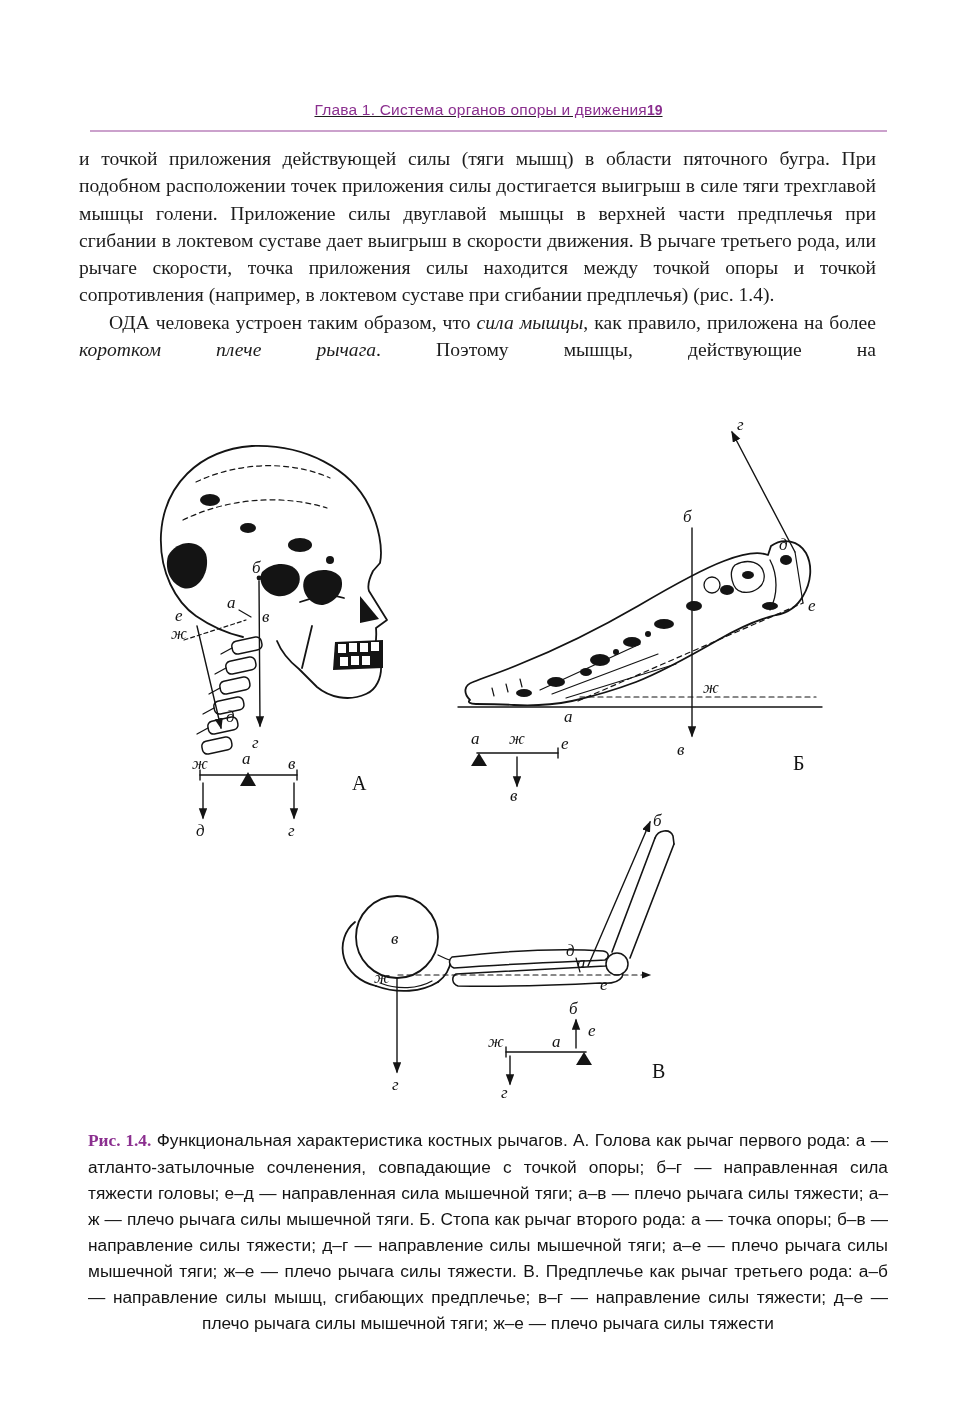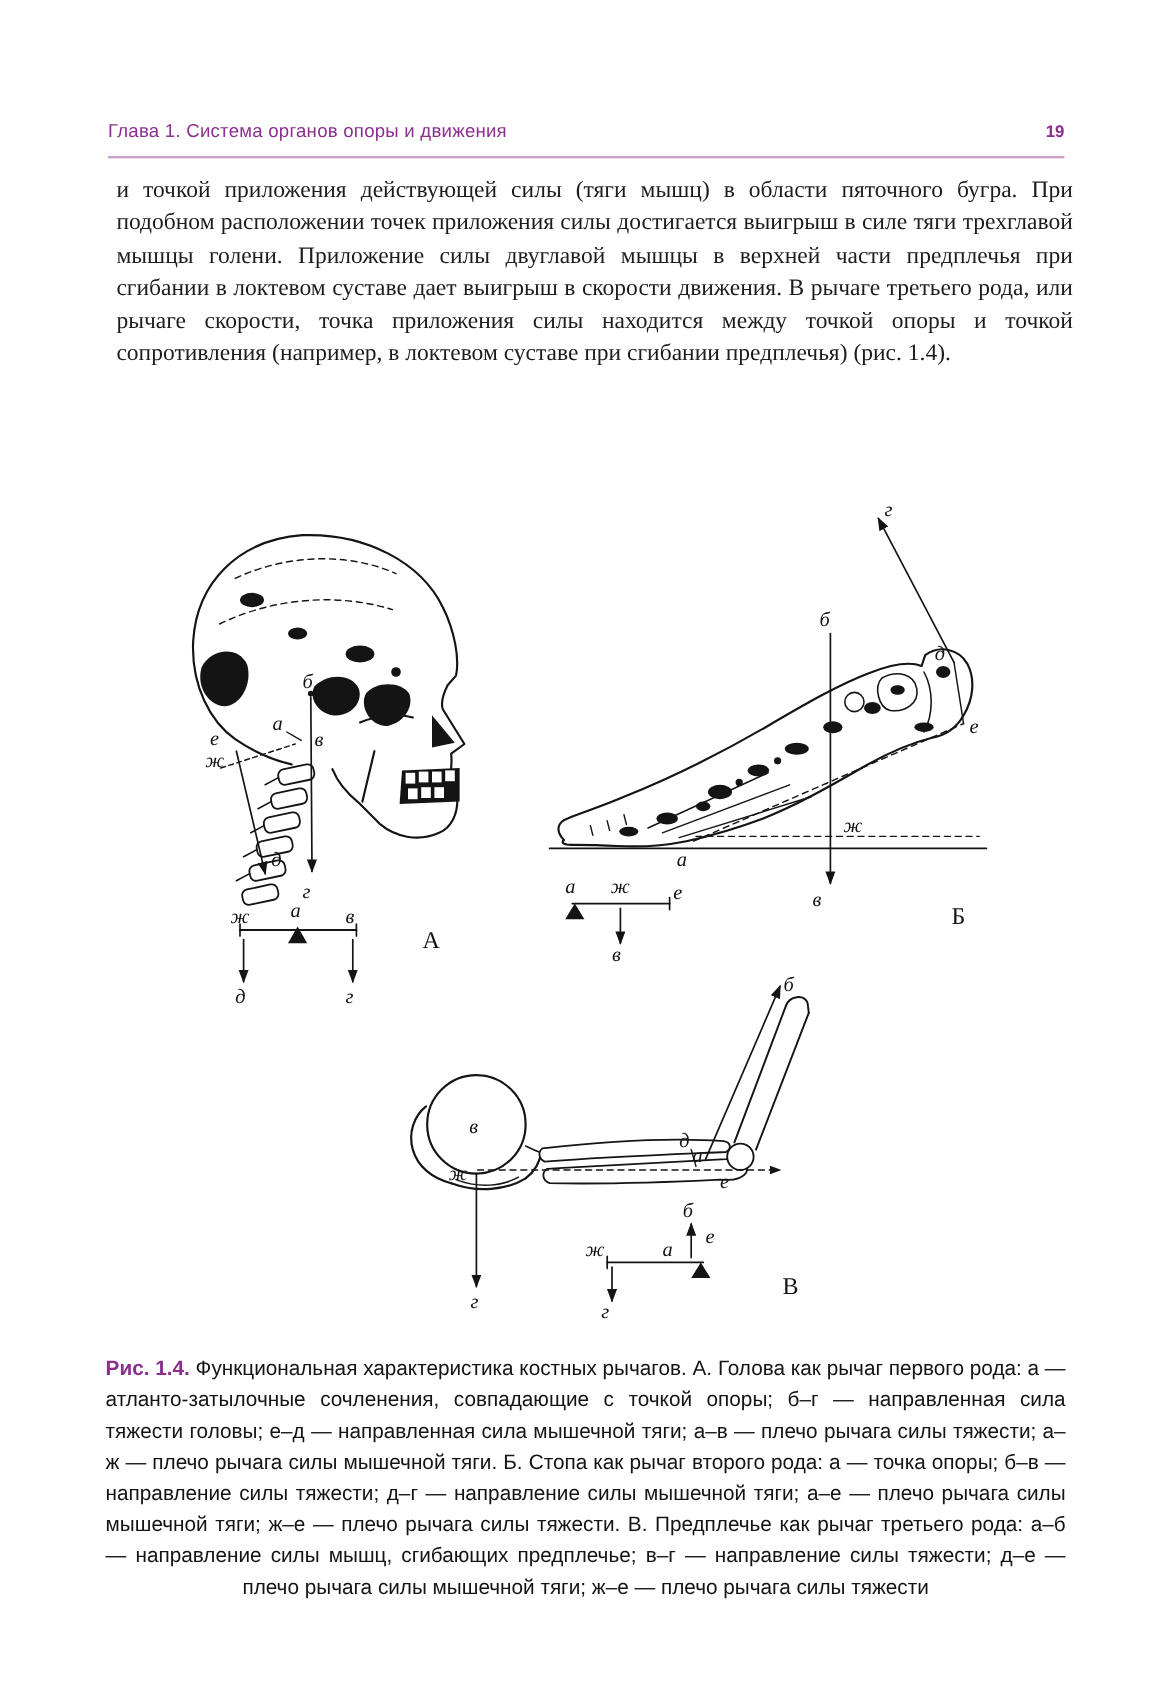--- a/index.html
+++ b/index.html
@@ -4,57 +4,59 @@
 <style>
   :root { --accent:#8b2f8f; }
   * { box-sizing:border-box; }
   html,body { margin:0; padding:0; }
   body {
     width:975px; height:1418px; position:relative; background:#ffffff;
     font-family:"Liberation Serif", serif; color:#1c1c1c; overflow:hidden;
   }
   .header {
     position:absolute; top:101px; left:90px; width:797px;
-    display:flex; justify-content:space-between; align-items:baseline;
+    display:flex; justify-content:center; align-items:baseline;
     font-family:"Liberation Sans", sans-serif;
+    text-decoration:underline;
   }
   .chapter { color:var(--accent); font-size:15.5px; letter-spacing:.2px; }
   .pagenum { color:var(--accent); font-size:14px; font-weight:bold; }
   .rule {
     position:absolute; top:130px; left:90px; width:797px; height:2px;
     background:var(--accent); opacity:.45;
   }
   .bodytext {
-    position:absolute; top:145px; left:97px; width:797px;
+    position:absolute; top:145px; left:79px; width:797px;
     font-size:19.6px; line-height:27.3px; text-align:justify;
   }
   .bodytext p { margin:0; }
   .p2 { text-indent:30px; text-align-last:justify; }
   .figure-wrap { position:absolute; top:415px; left:90px; width:795px; height:695px; }
   svg { display:block; }
   svg text.small { font:italic 17px "Liberation Serif", serif; fill:#141414; }
   svg text.cap   { font:20px "Liberation Serif", serif; fill:#141414; }
   .caption {
     position:absolute; top:1110px; left:88px; width:800px;
     font-family:"Liberation Sans", sans-serif; font-size:17.3px; line-height:26px;
     text-align:justify; text-align-last:center; color:#141414;
   }
-  .cap-label { color:var(--accent); font-weight:bold; }
+  .cap-label { color:var(--accent); font-weight:bold;font-family:Liberation Serif, serif; }
 </style>
 </head>
 <body>
 
 <div class="header">
   <span class="chapter">Глава 1. Система органов опоры и движения</span>
   <span class="pagenum">19</span>
 </div>
 <div class="rule"></div>
 
 <div class="bodytext">
   <p><span>и точкой приложения действующей силы (тяги мышц) в области пяточного бугра. При подобном расположении точек приложения силы достигается выигрыш в силе тяги трехглавой мышцы голени. Приложение силы двуглавой мышцы в верхней части предплечья при сгибании в локтевом суставе дает выигрыш в скорости движения. В рычаге третьего рода, или рычаге скорости, точка приложения силы находится между точкой опоры и точкой сопротивления (например, в локтевом суставе при сгибании предплечья) (рис. 1.4).</span></p>
+  <p class="p2"><span>ОДА человека устроен таким образом, что </span><i>сила мышцы</i><span>, как правило, приложена на более </span><i>коротком плече рычага</i><span>. Поэтому мышцы, действующие на</span></p>
 </div>
 
 <div class="figure-wrap">
 <svg width="795" height="695" viewBox="90 415 795 695">
   <defs>
     <marker id="arr" markerWidth="9" markerHeight="8" refX="7" refY="3" orient="auto">
       <path d="M0,0 L8,3 L0,6 Z" fill="#141414"></path>
     </marker>
   </defs>
 

